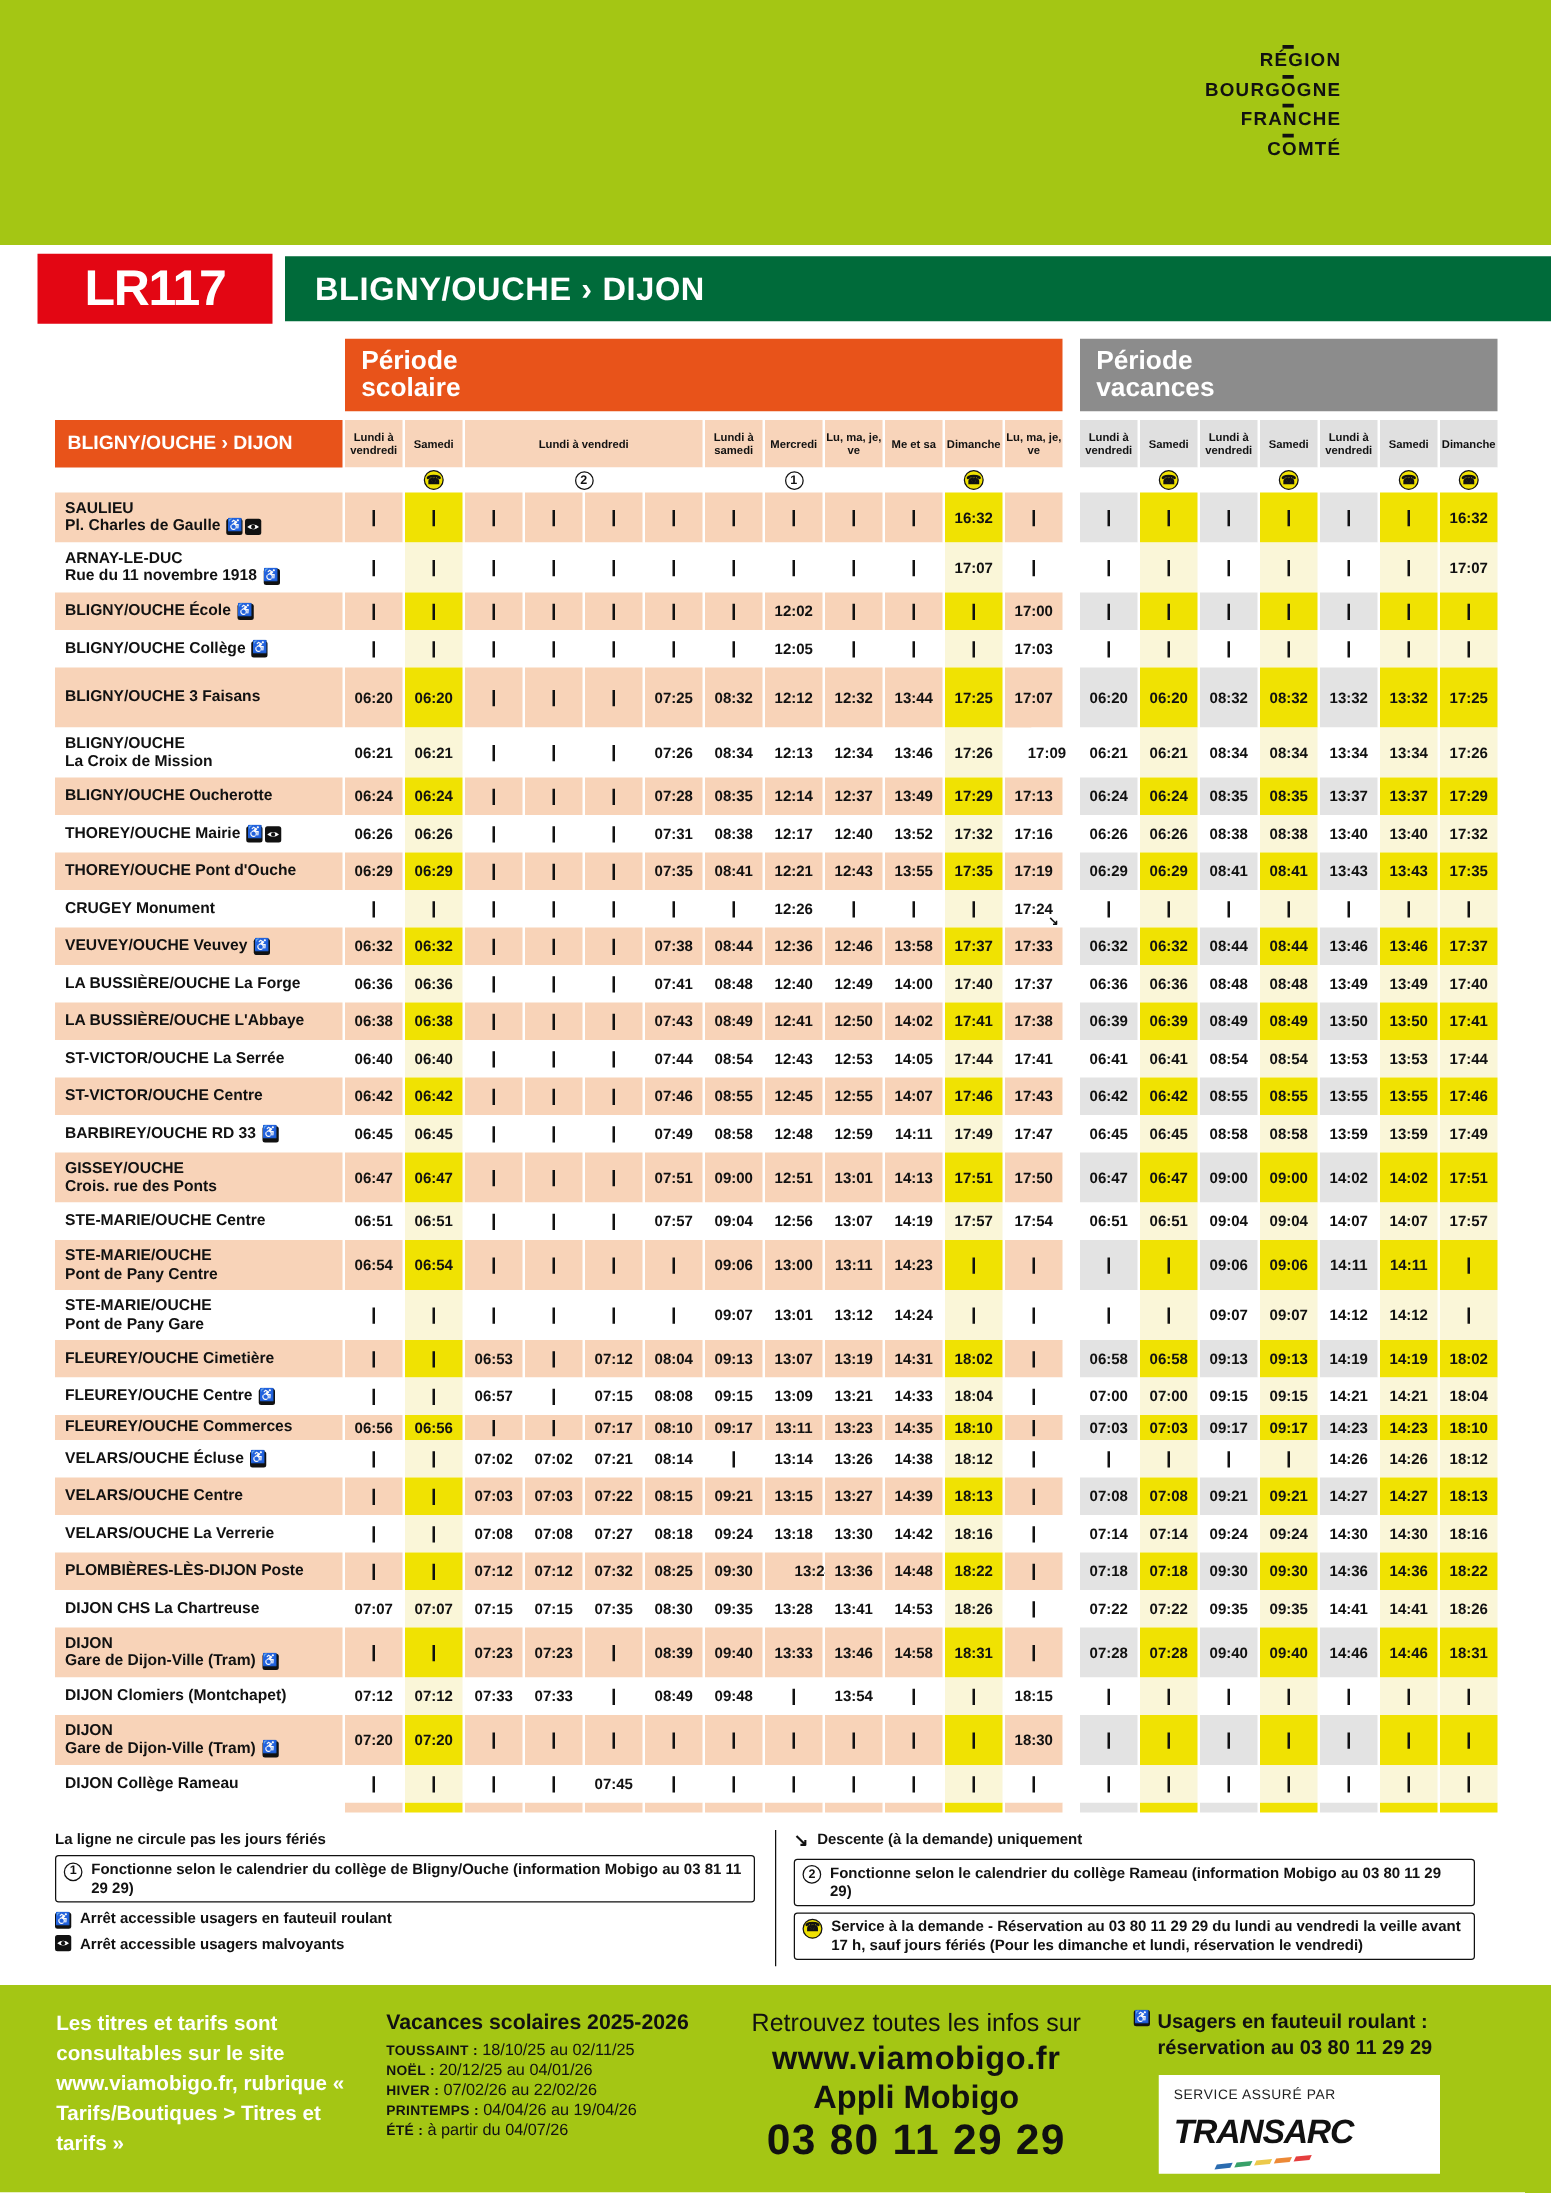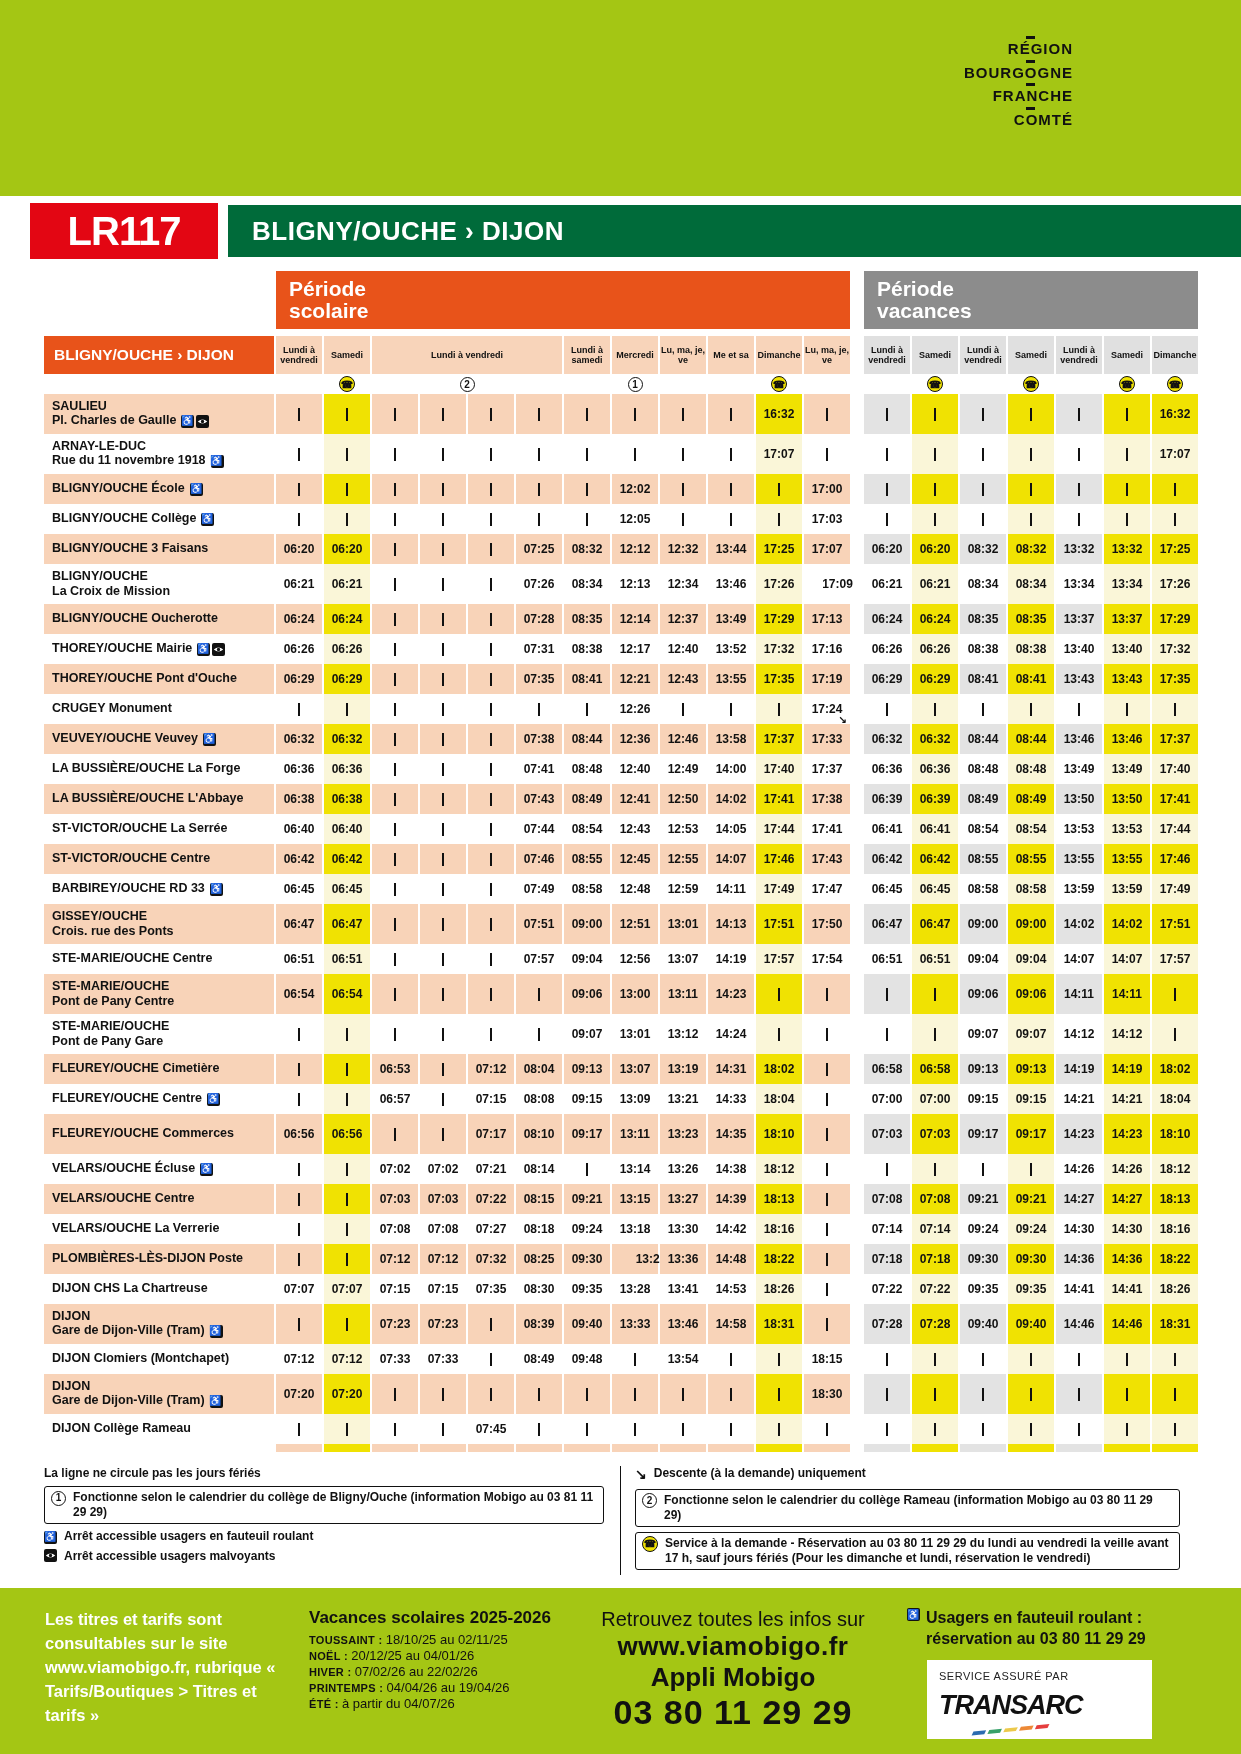--- a/index.html
+++ b/index.html
@@ -416,21 +416,21 @@
       <div class="cell bg-white" style="grid-column: 19;">
         <span class="bar"></span>
       </div>
       <div class="cell bg-cream" style="grid-column: 20;">
         <span class="bar"></span>
       </div>
       <div class="cell bg-cream" style="grid-column: 21;">
         <span class="bar"></span>
       </div>
     </div>
-    <div class="tgrid row" style="height: 30px;">
+    <div class="tgrid row" style="height: 48px;">
       <div class="name-cell bg-peach">
         <span class="name-lines">
           <span>BLIGNY/OUCHE 3 Faisans</span>
         </span>
       </div>
       <div class="cell bg-peach" style="grid-column: 2;">06:20</div>
       <div class="cell bg-yellow" style="grid-column: 3;">06:20</div>
       <div class="cell bg-peach" style="grid-column: 4;">
         <span class="bar"></span>
       </div>
@@ -1070,21 +1070,21 @@
         <span class="bar"></span>
       </div>
       <div class="cell bg-white" style="grid-column: 15;">07:00</div>
       <div class="cell bg-cream" style="grid-column: 16;">07:00</div>
       <div class="cell bg-white" style="grid-column: 17;">09:15</div>
       <div class="cell bg-cream" style="grid-column: 18;">09:15</div>
       <div class="cell bg-white" style="grid-column: 19;">14:21</div>
       <div class="cell bg-cream" style="grid-column: 20;">14:21</div>
       <div class="cell bg-cream" style="grid-column: 21;">18:04</div>
     </div>
-    <div class="tgrid row" style="height: 40px;">
+    <div class="tgrid row" style="height: 20px;">
       <div class="name-cell bg-peach">
         <span class="name-lines">
           <span>FLEUREY/OUCHE Commerces</span>
         </span>
       </div>
       <div class="cell bg-peach" style="grid-column: 2;">06:56</div>
       <div class="cell bg-yellow" style="grid-column: 3;">06:56</div>
       <div class="cell bg-peach" style="grid-column: 4;">
         <span class="bar"></span>
       </div>

